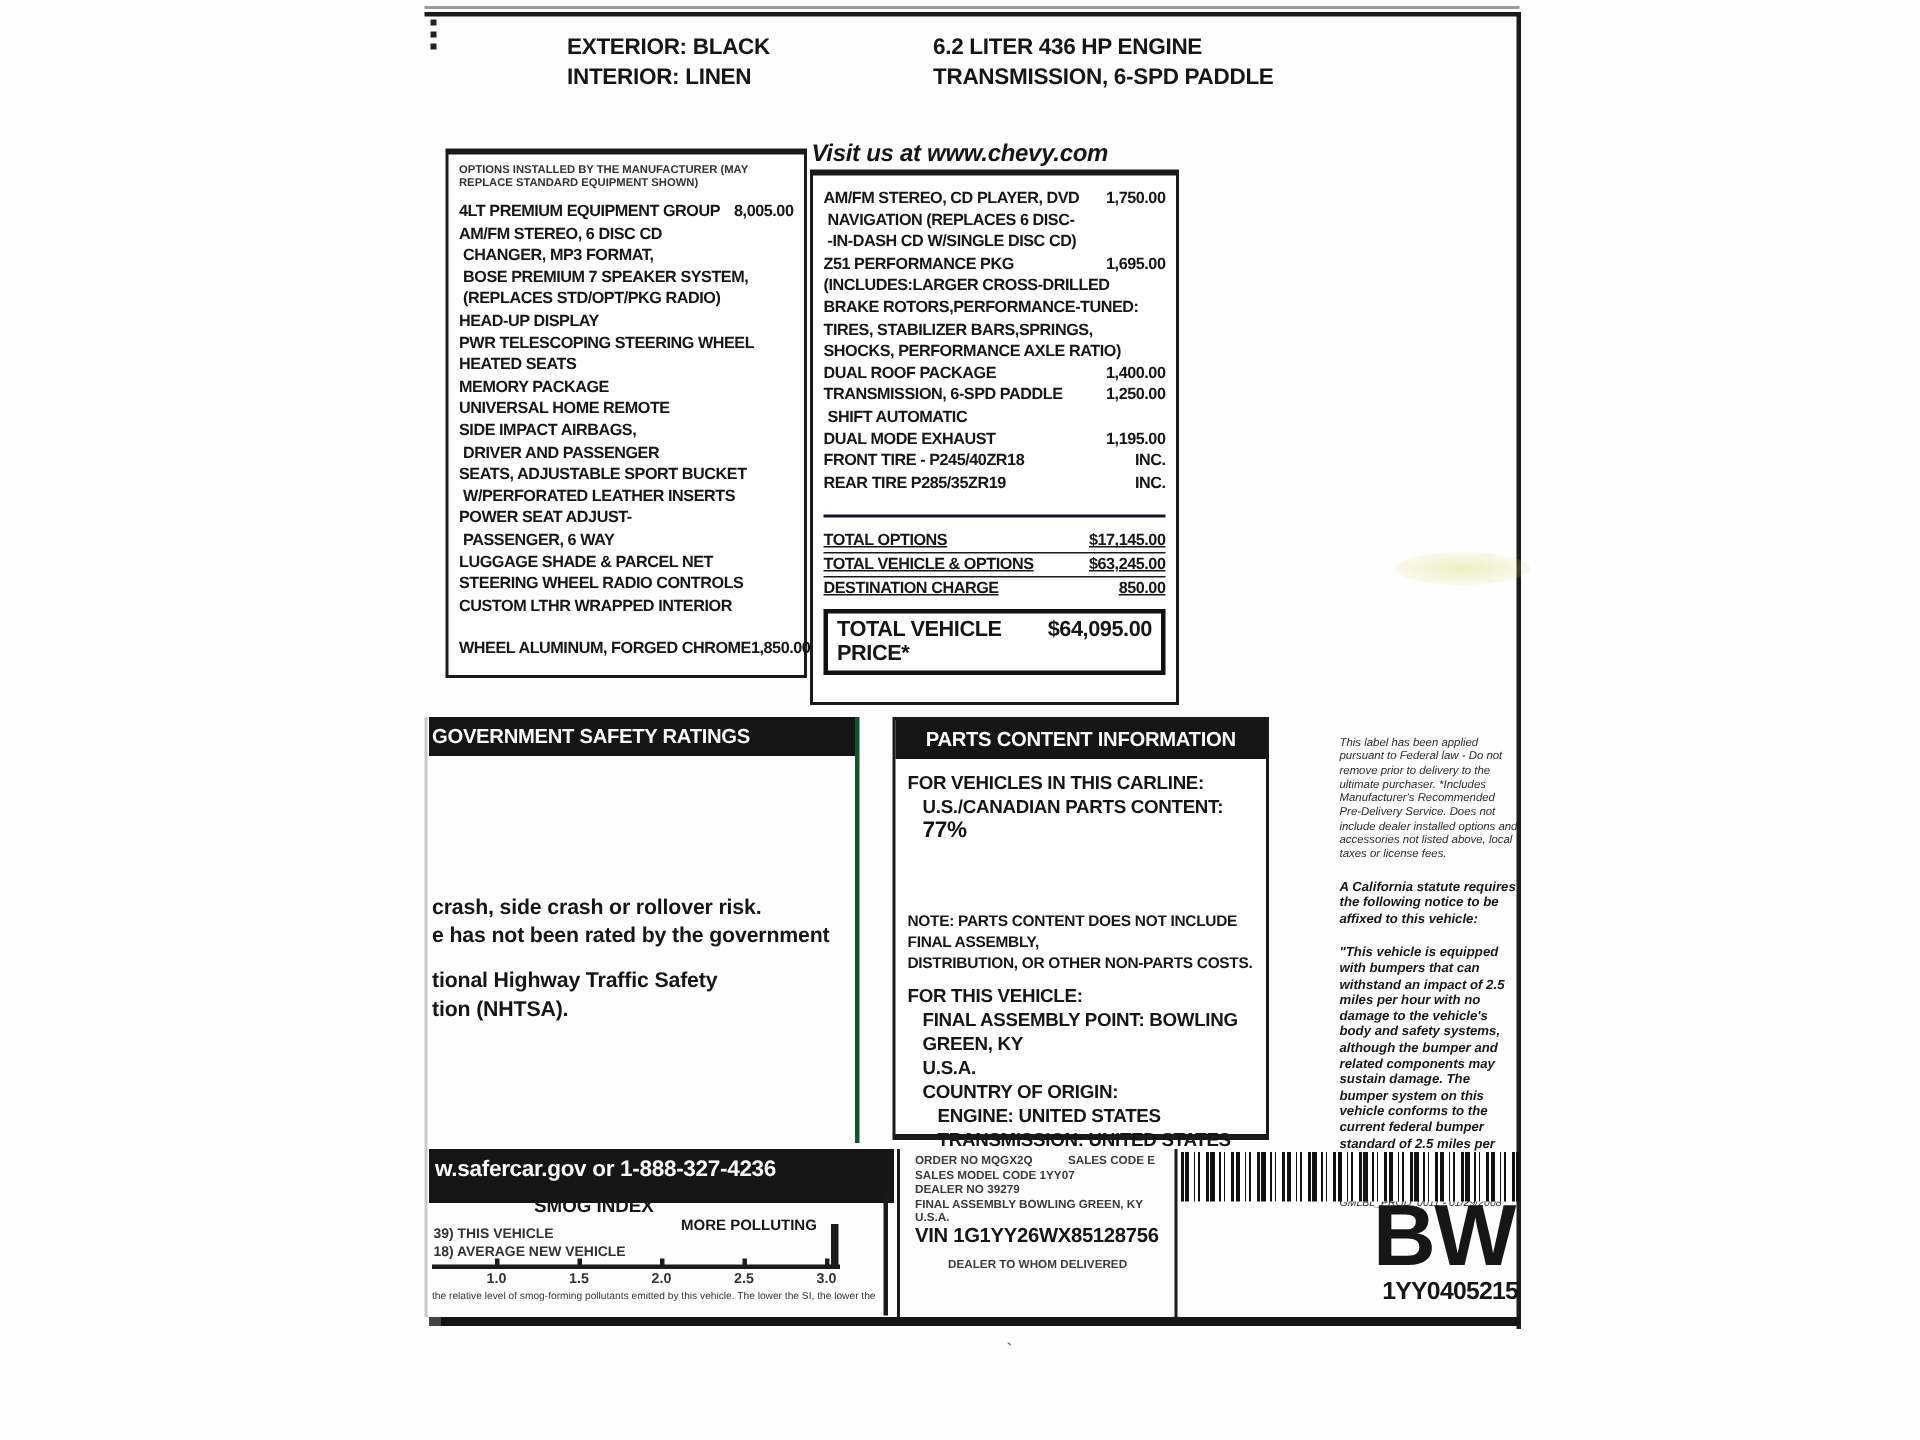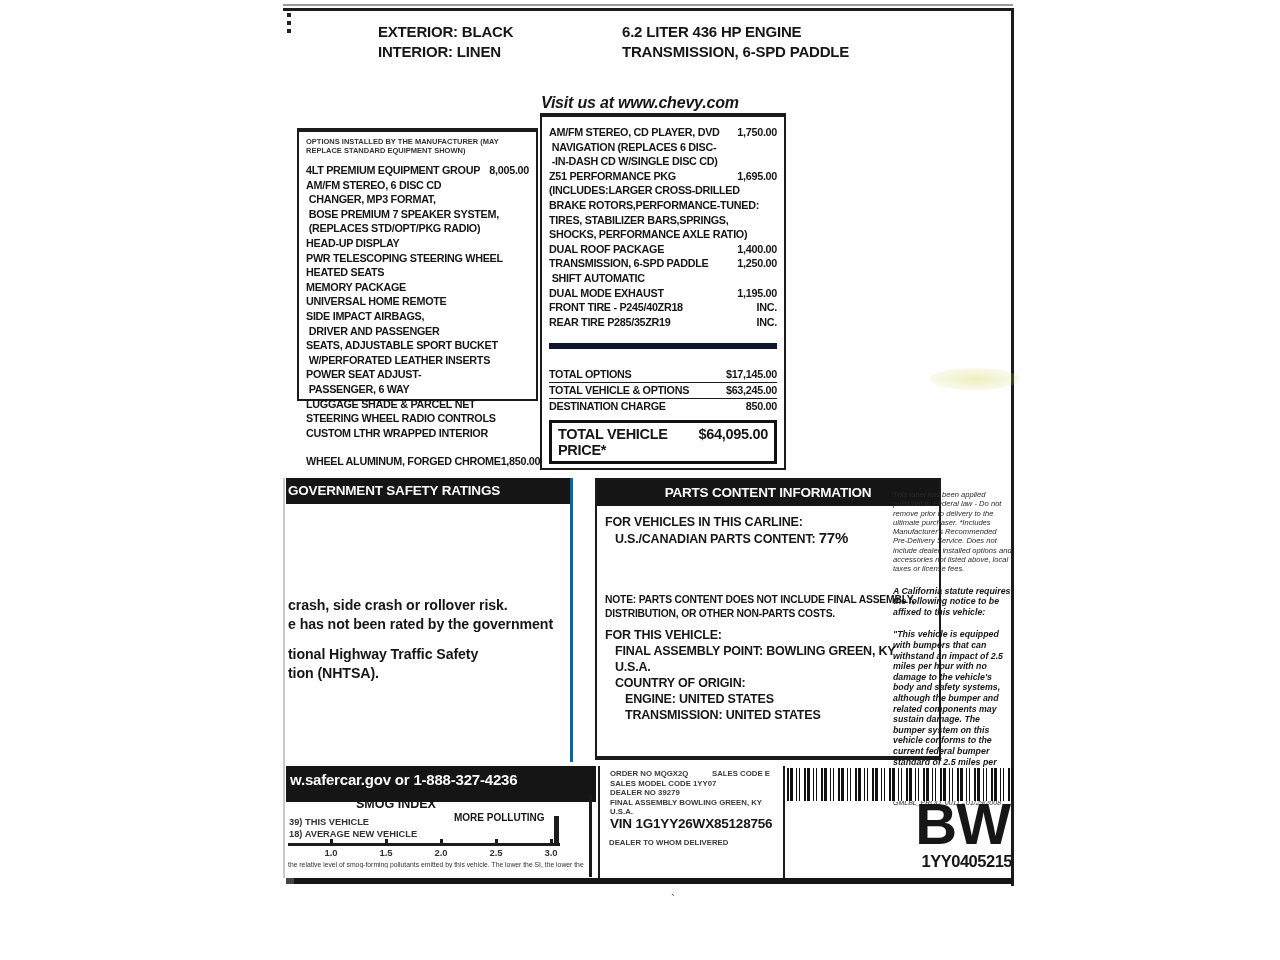--- a/index.html
+++ b/index.html
@@ -14,47 +14,47 @@
   .leftedge{left:283px;top:478px;width:2px;height:400px;background:#c9c9c9;}
 
   .regmarks{left:287px;top:13px;width:5px;}
   .regmarks div{width:4px;height:4px;background:#222;margin-bottom:4px;}
 
   .hdr-txt{font-weight:bold;font-size:15px;letter-spacing:-0.2px;line-height:20px;}
   .visit{font-weight:bold;font-style:italic;font-size:16px;letter-spacing:-0.2px;}
 
   
   .optbox{border:2px solid #1b1b1b;border-top-width:4px;background:#fff;}
-  .optbox-left{left:297px;top:128px;width:241px;height:273px;padding:5px 7px;box-sizing:border-box;}
+  .optbox-left{left:297px;top:99px;width:241px;height:353px;padding:5px 7px;box-sizing:border-box;}
   .optbox-mid{left:540px;top:113px;width:246px;height:357px;padding:8px 7px 0 7px;box-sizing:border-box;}
   .disclaimer{font-size:7.5px;font-weight:bold;color:#333;line-height:9px;margin-bottom:8px;}
   .opt-row{display:flex;justify-content:space-between;min-height:14.6px;line-height:14.6px;
            font-size:10.8px;font-weight:bold;letter-spacing:-0.3px;white-space:pre;}
   .opt-price{text-align:right;}
   .lastgap .opt-row:last-child{margin-top:14px;}
 
-  .totals{margin-top:14px;border-top:6px solid #0f172a;padding-top:18px;}
+  .totals{margin-top:14px;border-top:2px solid #0f172a;padding-top:8px;text-decoration:underline;}
   .totals .opt-row{border-bottom:1.5px solid #1b1b1b;}
   .totals .opt-row:last-child{border-bottom:none;}
   .grandbox{margin-top:7px;border:3px solid #111;display:flex;justify-content:space-between;
             padding:3px 6px;font-size:14.5px;font-weight:bold;letter-spacing:-0.3px;}
 
   .smudge{left:930px;top:368px;width:90px;height:22px;border-radius:50%;
           background:radial-gradient(ellipse at center, rgba(220,220,120,0.45), rgba(255,255,255,0));}
 
   
   .blackbar{background:#151515;color:#fafafa;font-weight:bold;font-size:13.5px;
             line-height:26px;letter-spacing:-0.2px;height:26px;overflow:hidden;white-space:nowrap;}
 
-  .safety-box{left:286px;top:478px;width:287px;height:284px;border-right:3px solid #0369a1;box-sizing:border-box;}
+  .safety-box{left:286px;top:478px;width:287px;height:284px;border-right:3px solid #14532d;box-sizing:border-box;}
   .safety-body{padding:10px 4px 0 2px;font-size:14.2px;font-weight:bold;line-height:19px;letter-spacing:-0.1px;}
   .safety-p1{margin-top:82px;}
   .safety-p2{margin-top:11px;}
 
-  .parts-box{left:595px;top:478px;width:346px;height:282px;border:2px solid #1b1b1b;
+  .parts-box{left:595px;top:478px;width:251px;height:282px;border:2px solid #1b1b1b;
              border-bottom-width:4px;box-sizing:border-box;background:#fff;}
   .parts-body{padding:8px 8px 0 8px;font-weight:bold;letter-spacing:-0.2px;}
   .pline{font-size:12.5px;line-height:16px;}
   .pct{font-size:15px;}
   .pnote{font-size:10.3px;line-height:14px;margin-top:46px;}
   .pveh{margin-top:6px;}
   .ind1{padding-left:10px;}
   .ind2{padding-left:20px;}
 
   .legal{left:893px;top:478px;width:119px;}
@@ -78,21 +78,21 @@
 
   .bottomline{left:286px;top:878px;width:727px;height:6px;background:#151515;}
   .bottommark{left:286px;top:878px;width:8px;height:6px;background:#444;}
 
   .vdiv1{left:598px;top:766px;width:2px;height:112px;background:#1b1b1b;}
   .vdiv2{left:783px;top:766px;width:2px;height:112px;background:#1b1b1b;}
 
   .order{left:610px;top:769px;width:168px;font-size:7.8px;font-weight:bold;color:#3a3a3a;line-height:9.6px;letter-spacing:0;}
   .order-row1{display:flex;justify-content:space-between;width:160px;}
   .vin{left:610px;top:816px;font-size:13.5px;font-weight:bold;letter-spacing:-0.2px;}
-  .delivered{left:609px;top:838px;font-size:7.8px;font-weight:bold;color:#3a3a3a;}
+  .delivered{left:632px;top:838px;font-size:7.8px;font-weight:bold;color:#3a3a3a;}
   .dealer{left:610px;top:846px;font-size:12.5px;font-weight:bold;line-height:11.5px;letter-spacing:-0.2px;}
   .dealer div{margin-bottom:1px;}
 
   .barcode{left:787px;top:768px;width:226px;height:33px;
     background:repeating-linear-gradient(90deg,#111 0 2px,#fff 2px 3px,#111 3px 6px,#fff 6px 9px,#111 9px 10px,#fff 10px 12px,#111 12px 13px,#fff 13px 17px);}
   .bw{left:900px;top:795px;width:110px;text-align:right;font-size:58px;font-weight:bold;letter-spacing:-1px;line-height:58px;}
   .serial{left:890px;top:852px;width:122px;text-align:right;font-size:16.5px;font-weight:bold;letter-spacing:-0.5px;}
 
   .stray{left:671px;top:893px;font-size:12px;color:#555;}
 </style>

